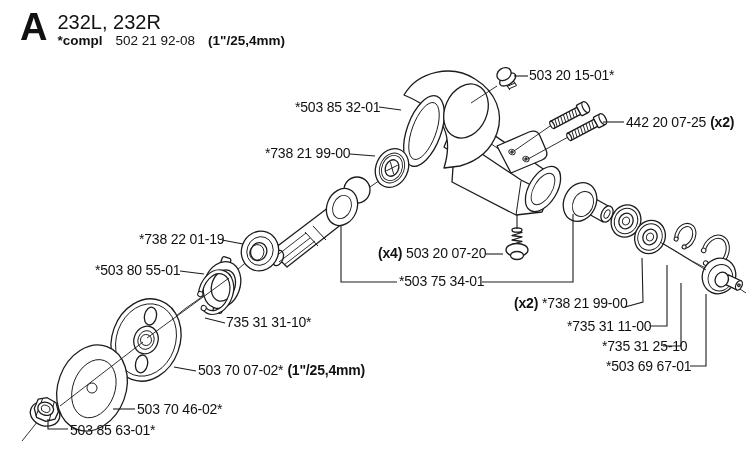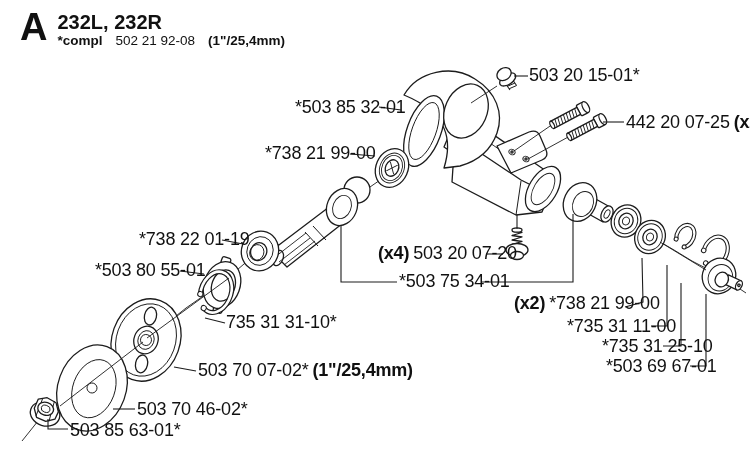--- a/index.html
+++ b/index.html
@@ -17,28 +17,28 @@
   .part line { stroke:#1c1c1c; stroke-width:1; }
   .thin { stroke-width:0.9 !important; fill:none !important; }
   .ax   { stroke:#1c1c1c; stroke-width:0.9; fill:none; }
   .ln   { stroke:#1c1c1c; stroke-width:1.1; fill:none; }
   .band { fill:none; stroke:#1c1c1c; stroke-width:5; stroke-linecap:round; }
   .bandw{ fill:none; stroke:#ffffff; stroke-width:2.6; stroke-linecap:round; }
   .band2 { fill:none; stroke:#1c1c1c; stroke-width:4.2; stroke-linecap:round; }
   .band2w{ fill:none; stroke:#ffffff; stroke-width:2.1; stroke-linecap:round; }
 
   
-  .lbl { position:absolute; font-size:18px; letter-spacing:-0.2px; white-space:nowrap; line-height:15px; }
+  .lbl { position:absolute; font-size:14px; letter-spacing:-0.2px; white-space:nowrap; line-height:15px; }
   .lbl b { font-weight:bold;margin-top:7px; }
   .lbl > * + * { margin-left:4px; }
 
   
   .hdr { position:absolute; left:20px; top:8px; display:flex; align-items:flex-start; }
   .hdr-a { font-size:38px; font-weight:bold; line-height:38px; margin-right:10px; }
-  .hdr-models { font-size:20px; font-weight:bold; line-height:22px; margin-top:3px; }
+  .hdr-models { font-size:20px; font-weight:normal; line-height:22px; margin-top:3px; }
   .hdr-compl { font-size:13.5px; line-height:16px; }
   .hdr-compl > * + * { margin-left:13px; }
 </style>
 </head>
 <body>
 
 <div id="stage">
 
   <svg width="750" height="455" viewBox="0 0 750 455">
     <defs>

